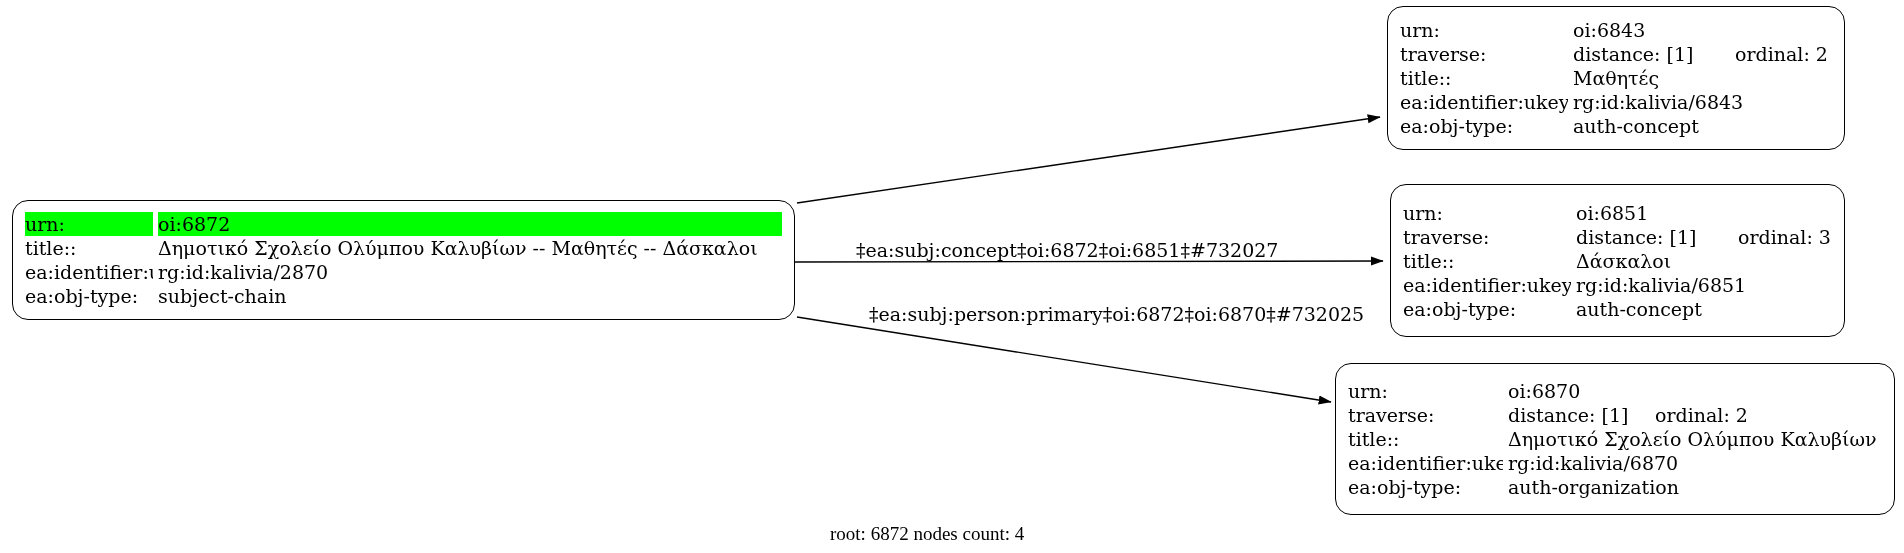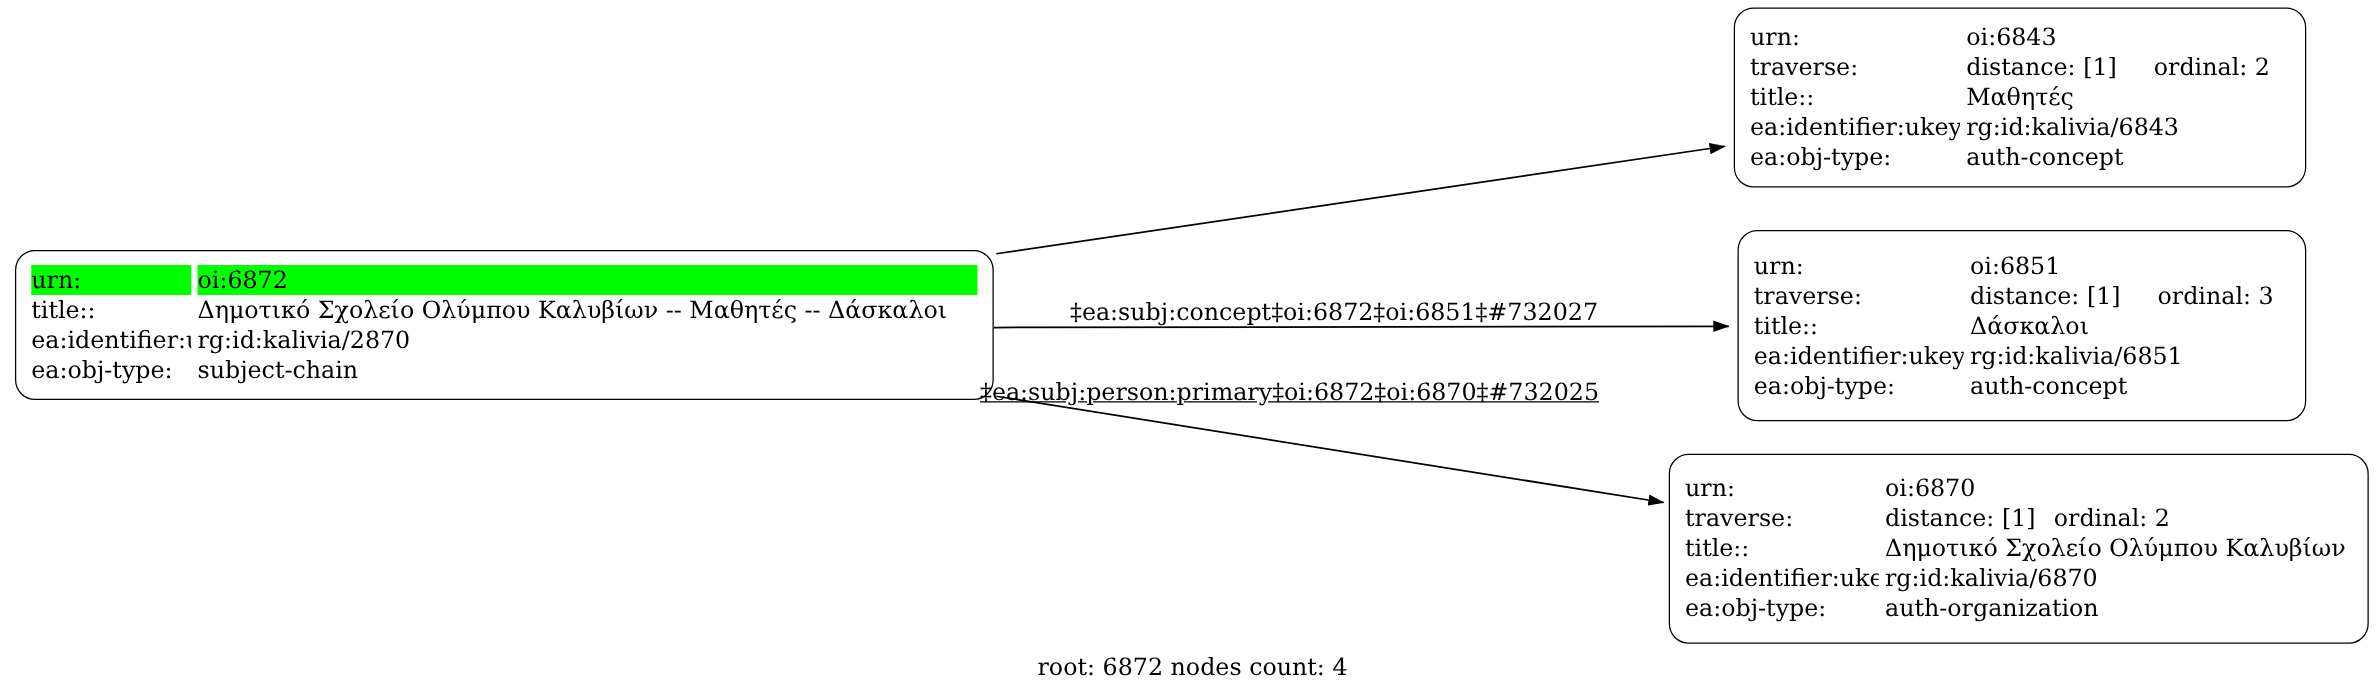--- a/index.html
+++ b/index.html
@@ -34,32 +34,33 @@
     align-items: center;
     padding: 0 12px;
     column-gap: 5px;
     white-space: nowrap;
   }
   .row .lbl { flex: 0 0 auto; width: 128px; line-height: 24px; overflow: hidden; }
   .row .val { flex: 1 1 auto; line-height: 24px; }
   .node-r .lbl { width: 168px; }
   .node-b .lbl { width: 155px; }
   .hl .lbl, .hl .val { background: #00ff00; }
-  .trav { display: flex; column-gap: 0; }
+  .trav { display: flex; column-gap: 12px; }
   .trav .dist { flex: 0 0 auto; width: 150px; }
   .node-b .trav .dist { width: 135px; }
   .edge-label {
     position: absolute;
     white-space: nowrap;
     line-height: 24px;
   }
   .caption {
     position: absolute;
     white-space: nowrap;
     line-height: 24px;
+    font-family: Liberation Serif, serif;
   }
 </style>
 </head>
 <body>
 
 <div class="canvas">
 
   <svg class="edge-layer" viewBox="0 0 1904 553" xmlns="http://www.w3.org/2000/svg">
     <defs>
       <marker id="arrowhead" viewBox="0 0 10 8" refX="9.5" refY="4" markerWidth="13" markerHeight="10.4" orient="auto" markerUnits="userSpaceOnUse">
@@ -162,17 +163,17 @@
       <span class="lbl">ea:identifier:ukey</span>
       <span class="val">rg:id:kalivia/6870</span>
     </div>
     <div class="row">
       <span class="lbl">ea:obj-type:</span>
       <span class="val">auth-organization</span>
     </div>
   </div>
 
   <div class="edge-label" style="left:856px; top:238px;">‡ea:subj:concept‡oi:6872‡oi:6851‡#732027</div>
-  <div class="edge-label" style="left:784px; top:302px;text-decoration:underline;">‡ea:subj:person:primary‡oi:6872‡oi:6870‡#732025</div>
+  <div class="edge-label" style="left:869px; top:302px;">‡ea:subj:person:primary‡oi:6872‡oi:6870‡#732025</div>
 
   <div class="caption" style="left:830px; top:522px;">root: 6872 nodes count: 4</div>
 
 </div>
 
 </body></html>

